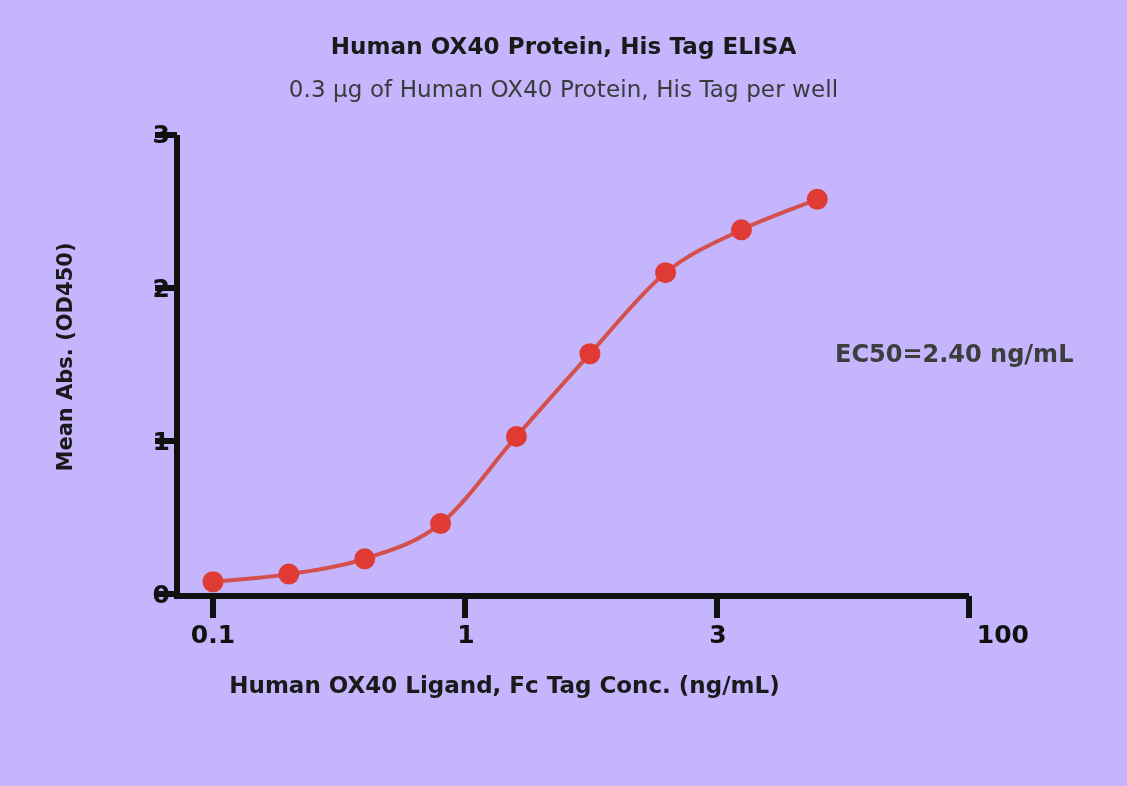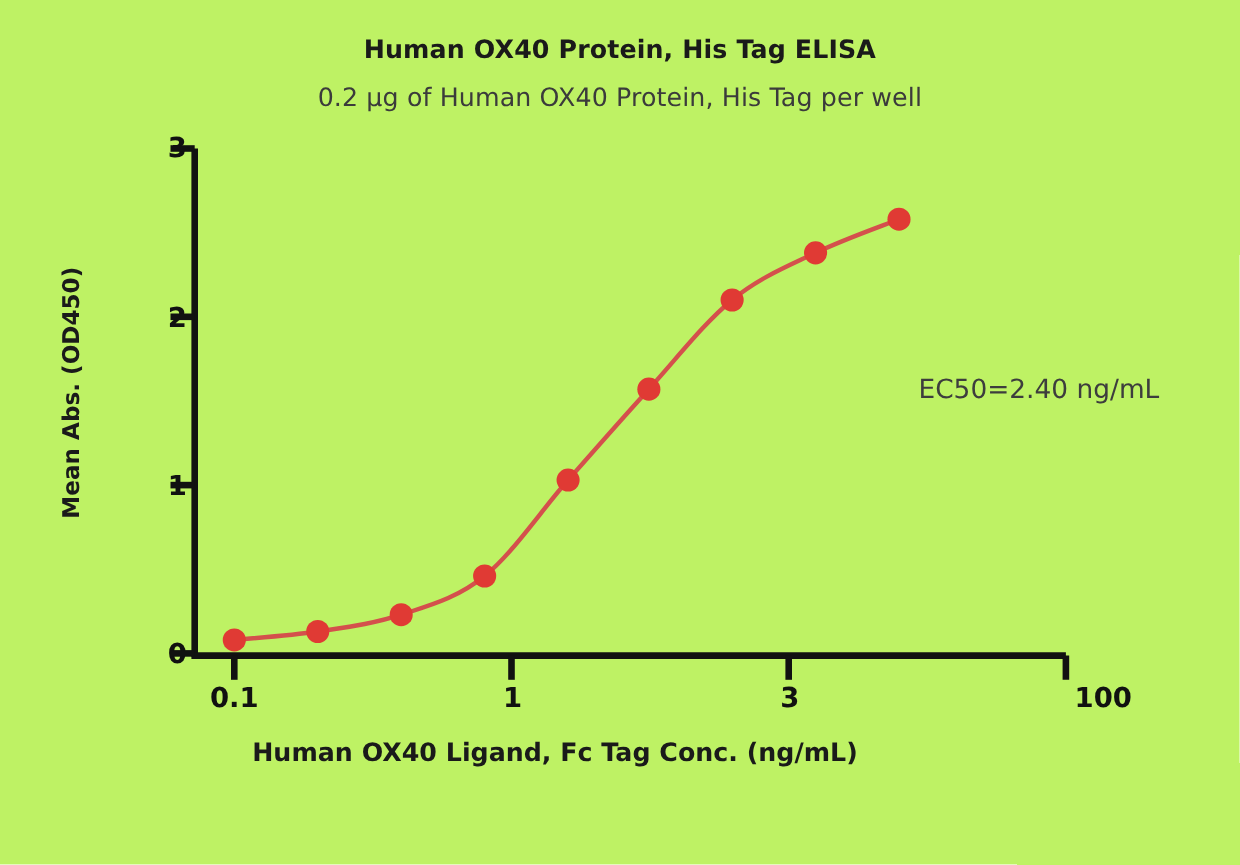--- a/index.html
+++ b/index.html
@@ -10,21 +10,21 @@
   body {
     width: 1127px;
     height: 786px;
     font-family: "DejaVu Sans", "Liberation Sans", sans-serif;
     overflow: hidden;
   }
   #figure {
     position: relative;
     width: 1127px;
     height: 786px;
-    background: #bef264;
+    background: #c4b5fd;
   }
   .title {
     position: absolute;
     left: 0;
     top: 33px;
     width: 1127px;
     text-align: center;
     font-size: 23px;
     font-weight: bold;
     color: #1a1a1a;
@@ -61,21 +61,21 @@
     text-align: center;
     font-size: 23px;
     font-weight: bold;
     color: #1a1a1a;
   }
   .ec50 {
     position: absolute;
     left: 835px;
     top: 340px;
     font-size: 24px;
-    font-weight: normal;
+    font-weight: bold;
     color: #3d3d3d;
     white-space: nowrap;
   }
   .ytick-label {
     position: absolute;
     width: 40px;
     text-align: right;
     font-size: 25px;
     font-weight: bold;
     color: #111111;
@@ -93,21 +93,21 @@
     left: 0;
     top: 0;
   }
 </style>
 </head>
 <body>
 
 <div id="figure">
 
   <div class="title">Human OX40 Protein, His Tag ELISA</div>
-  <div class="subtitle">0.2 μg of Human OX40 Protein, His Tag per well</div>
+  <div class="subtitle">0.3 μg of Human OX40 Protein, His Tag per well</div>
 
   <div class="ylabel">Mean Abs. (OD450)</div>
   <div class="xlabel">Human OX40 Ligand, Fc Tag Conc. (ng/mL)</div>
 
   <div class="ec50">EC50=2.40 ng/mL</div>
 
   <div class="ytick-label" style="left:130px; top:120px;">3</div>
   <div class="ytick-label" style="left:130px; top:274px;">2</div>
   <div class="ytick-label" style="left:130px; top:427px;">1</div>
   <div class="ytick-label" style="left:130px; top:580px;">0</div>

